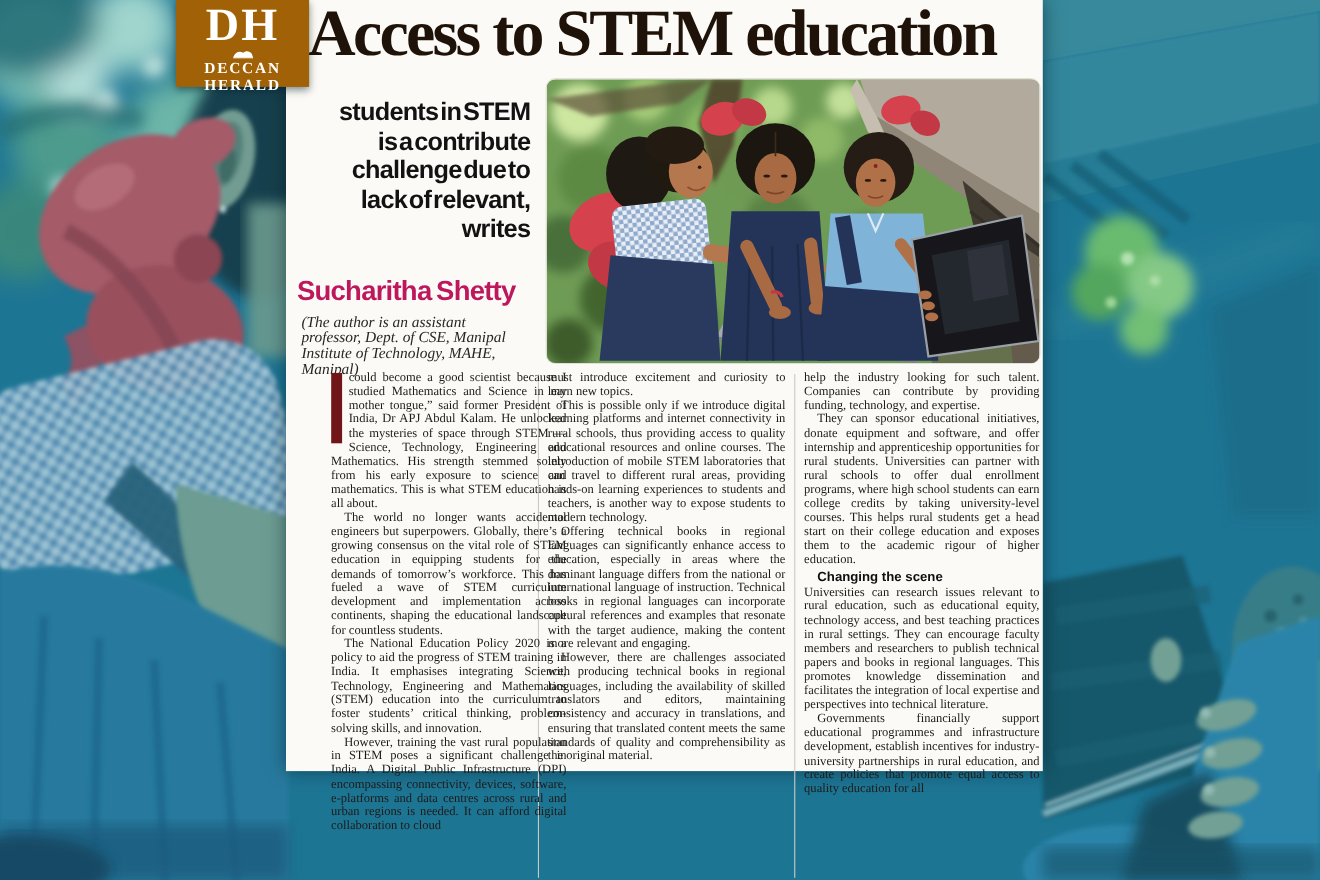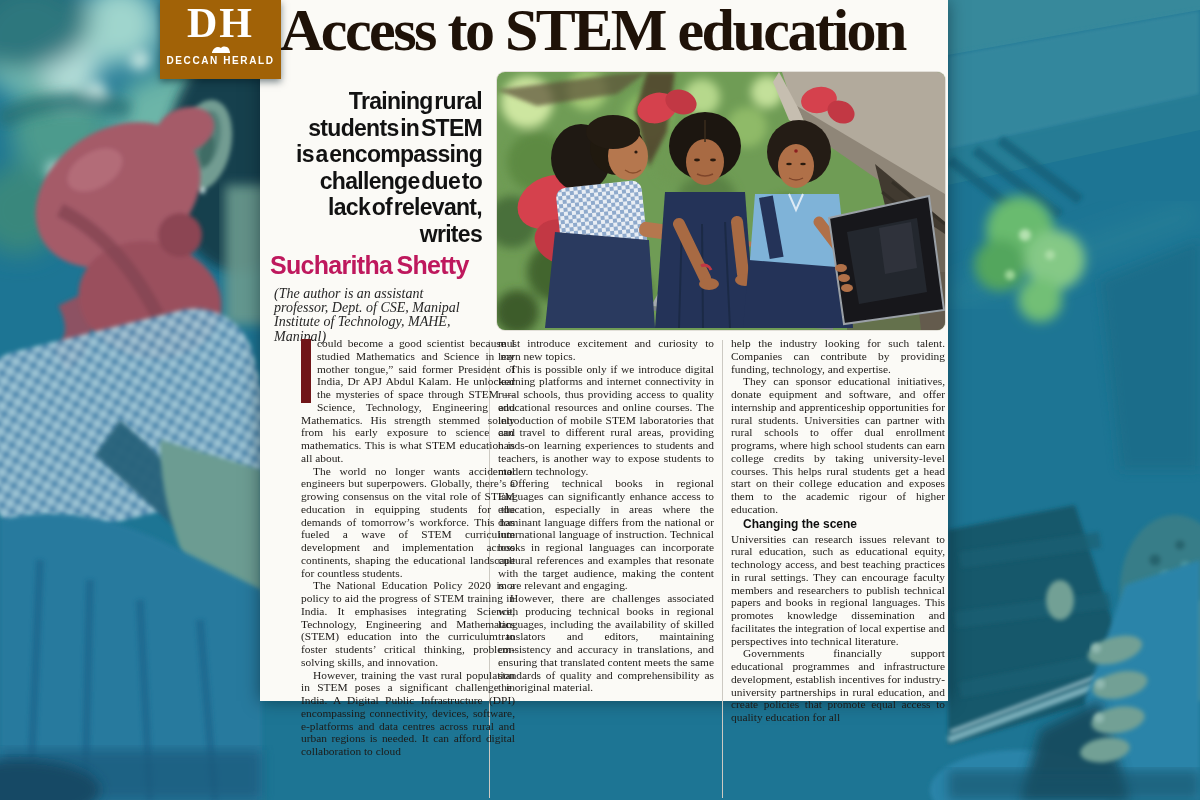--- a/index.html
+++ b/index.html
@@ -3,21 +3,21 @@
 <meta charset="utf-8">
 <style>
   html,body{margin:0;padding:0;background:#10303f;}
   .stage{position:relative;width:1200px;height:800px;overflow:hidden;background:#1e7494;font-family:"Liberation Serif",serif;}
   .bgsvg{position:absolute;left:0;top:0;width:1200px;height:800px;}
 
   
   .logo{position:absolute;left:160px;top:0;width:121px;height:79px;background:#a16207;color:#fff;text-align:center;z-index:6;box-shadow:0 3px 7px rgba(0,25,35,.5);}
   .logo .dh{font-family:"Liberation Serif",serif;font-weight:700;font-size:42px;line-height:44px;letter-spacing:2px;margin-top:1px;}
   .logo .emblem{height:9px;line-height:6px;}
-  .logo .name{font-family:Liberation Sans, sans-serif;font-weight:700;font-size:10px;letter-spacing:1.6px;margin-top:1px;}
+  .logo .name{font-family:Liberation Serif, serif;font-weight:700;font-size:14px;letter-spacing:1.6px;margin-top:1px;}
 
   
   .paper{position:absolute;left:260px;top:0;width:688px;height:701px;background:#fbfaf6;box-shadow:0 0 16px rgba(0,20,30,.5);z-index:3;}
   .headline{position:absolute;left:20px;top:-4px;width:668px;font-family:"Liberation Serif",serif;font-weight:700;font-size:60px;line-height:68px;letter-spacing:-2.5px;color:#1f1208;white-space:nowrap;}
 
   .standfirst{position:absolute;left:8px;top:88px;width:214px;text-align:right;font-family:"Liberation Sans",sans-serif;font-weight:700;font-size:23px;line-height:26.5px;letter-spacing:-.7px;word-spacing:-4px;color:#121212;}
   .author{position:absolute;left:10px;top:251px;width:214px;font-family:"Liberation Sans",sans-serif;font-weight:700;font-size:25px;letter-spacing:-.7px;word-spacing:-2px;color:#be185d;}
   .credit{position:absolute;left:14px;top:287px;width:202px;font-family:"Liberation Serif",serif;font-style:italic;font-size:14px;line-height:14.2px;color:#262626;}
 
   .photo{position:absolute;left:237px;top:72px;width:448px;height:258px;border-radius:8px;overflow:hidden;box-shadow:0 0 0 1px #e2dfd8;}
@@ -192,23 +192,22 @@
         </svg>
     </div>
     <div class="name">DECCAN HERALD</div>
   </div>
 
   <div class="paper">
 
     <div class="headline">Access to STEM education</div>
 
     <div class="standfirst">
-      <div>Training rural</div>
       <div>students in STEM</div>
-      <div>is a encompassing</div>
+      <div>is a contribute</div>
       <div>challenge due to</div>
       <div>lack of relevant,</div>
       <div>writes</div>
     </div>
     <div class="author">Sucharitha Shetty</div>
     <div class="credit">(The author is an assistant professor, Dept. of CSE, Manipal Institute of Technology, MAHE, Manipal)</div>
 
     <div class="photo">
       <svg viewBox="0 0 448 258" aria-hidden="true">
         <defs>

